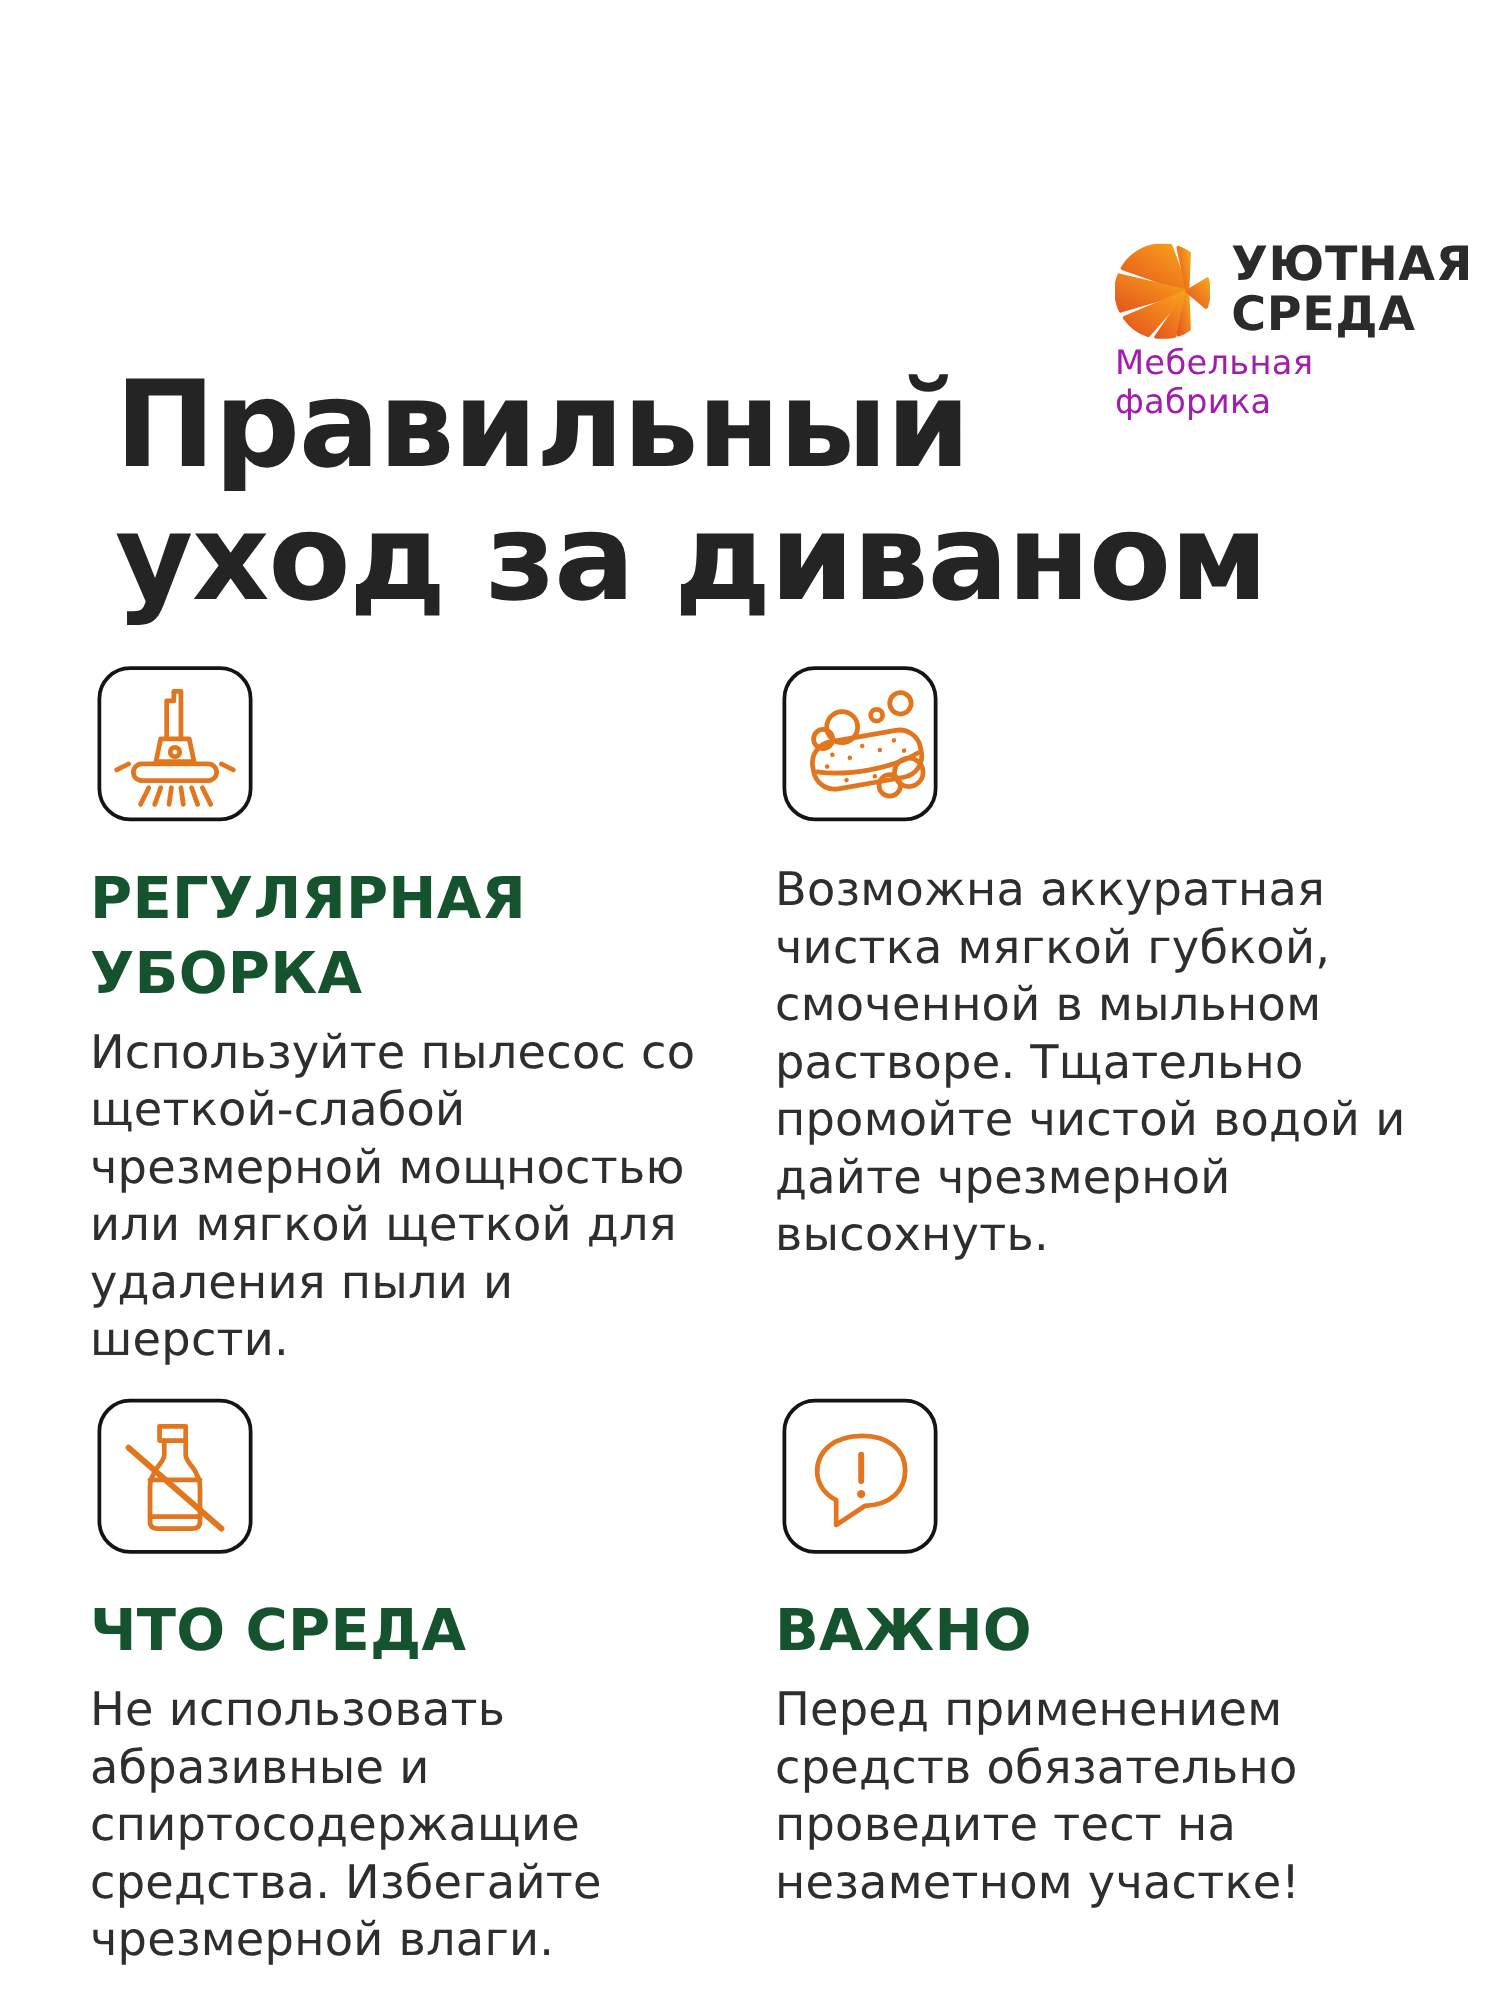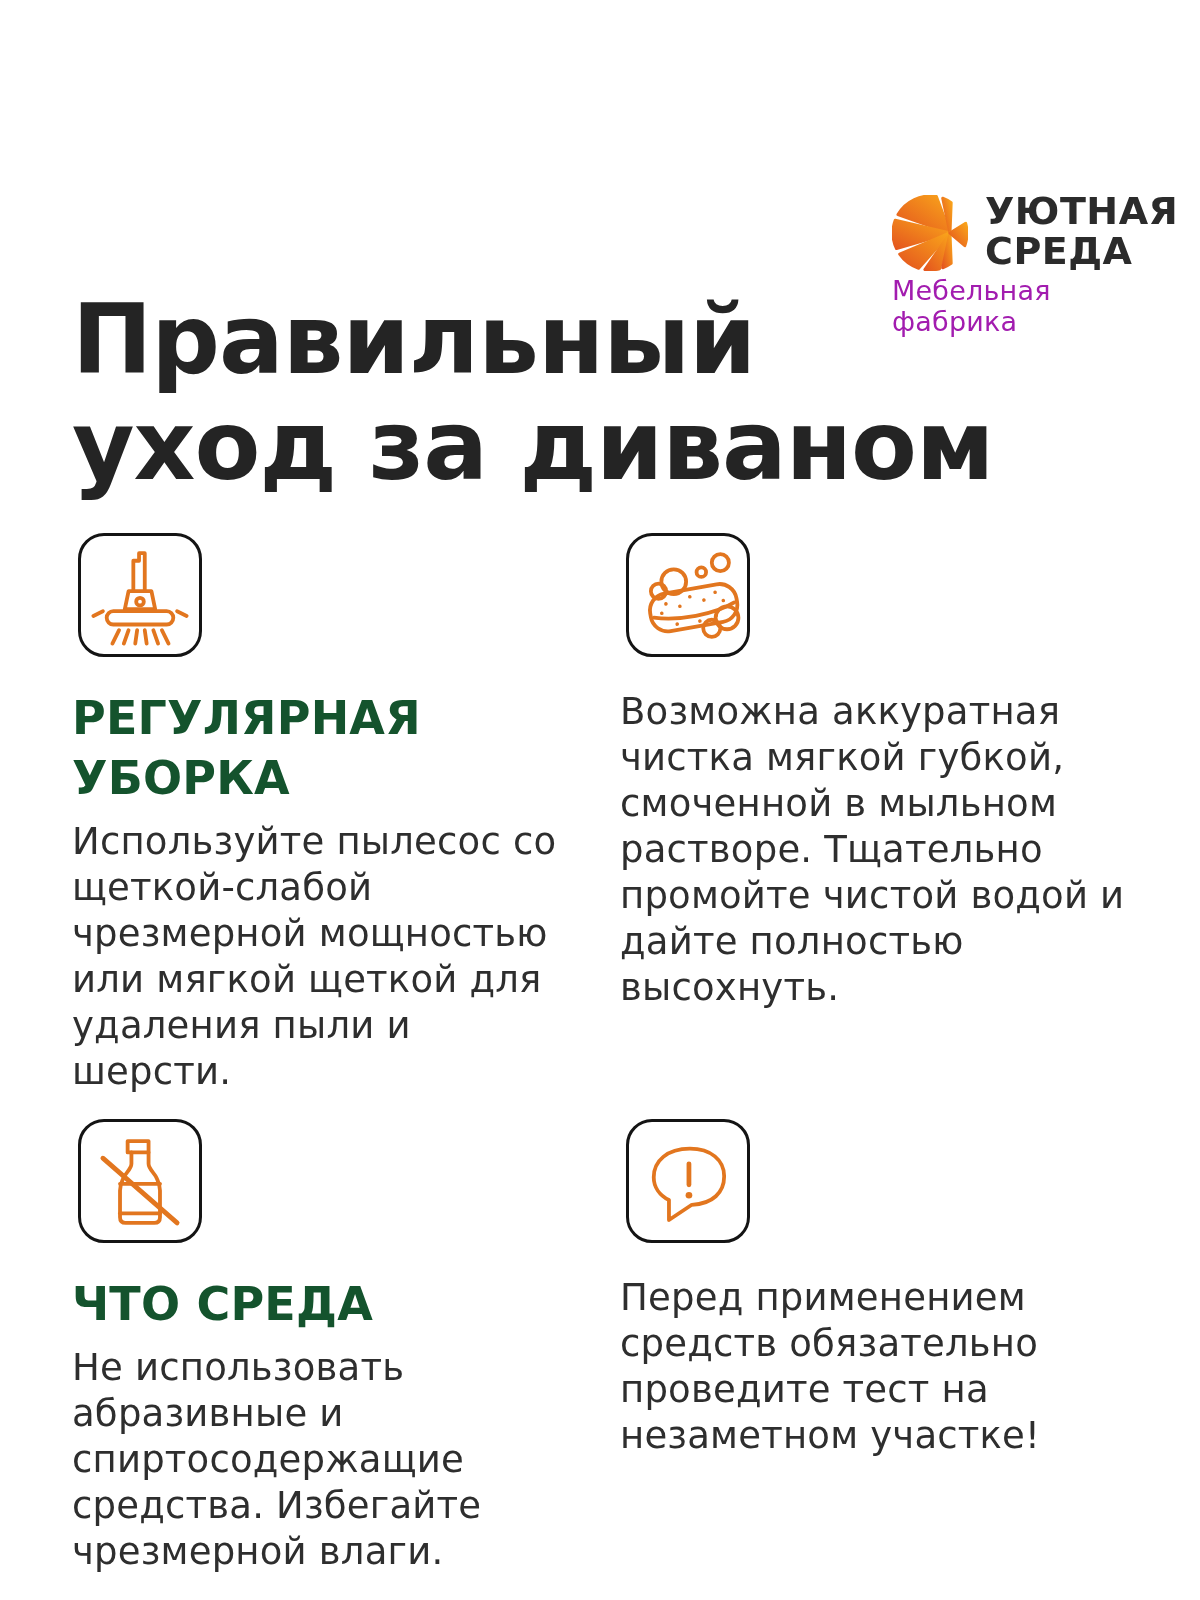--- a/index.html
+++ b/index.html
@@ -18,21 +18,21 @@
   .logo-row { display:flex; align-items:flex-start; gap:17px; }
   .logo-mark { width:76px; height:76px; margin-top:5px; flex:0 0 auto; }
   .logo-name {
     font-weight:bold; font-size:38px; line-height:1.05;
     color:#2b2b2b; letter-spacing:0.5px; white-space:pre-line; margin-top:2px;
   }
   .logo-tagline { font-size:27px; color:#a21caf; margin-top:3px; letter-spacing:0.2px; }
 
   
   .title {
-    margin:0; padding:288px 0 0 72px;
+    margin:0; padding:288px 0 0 92px;
     font-size:96px; line-height:1.1; font-weight:bold;
     color:#242424; letter-spacing:-1px; white-space:pre-line;
   }
 
   
   .grid {
     display:grid;
     grid-template-columns:508px 512px;
     column-gap:40px; row-gap:24px;
     padding-left:72px; margin-top:34px;
@@ -150,21 +150,21 @@
             <circle cx="103" cy="86" r="12"></circle>
             <circle cx="87" cy="97" r="9"></circle>
           </g>
         </svg>
       </div>
       <p>Возможна аккуратная
 чистка мягкой губкой,
 смоченной в мыльном
 растворе. Тщательно
 промойте чистой водой и
-дайте полностью
+дайте чрезмерной
 высохнуть.</p>
     </div>
 
     <div class="card">
       <div class="icon-box">
         <svg viewBox="0 0 124 124" aria-hidden="true">
           <g class="orange-stroke">
             <rect x="49" y="20" width="22" height="12"></rect>
             <path d="M53,32 V44 C53,50 46,54 44,60 C42,64 41,66 41,72 V100 Q41,106 47,106 H77 Q83,106 83,100 V72 C83,66 82,64 80,60 C78,54 71,50 71,44 V32"></path>
             <path d="M41,65 H83"></path>
@@ -184,20 +184,21 @@
     <div class="card">
       <div class="icon-box">
         <svg viewBox="0 0 124 124" aria-hidden="true">
           <g class="orange-stroke">
             <path d="M64,28 C40,28 26,41 26,58 C26,68 32,77 42,82 L42,103 L66,87 C88,86 100,74 100,57 C100,40 86,28 64,28 Z"></path>
             <path d="M63,44 V66" stroke-width="5"></path>
           </g>
           <circle class="orange-fill" cx="63" cy="77" r="3.5"></circle>
         </svg>
       </div>
+      <h2>ВАЖНО</h2>
       <p>Перед применением
 средств обязательно
 проведите тест на
 незаметном участке!</p>
     </div>
 
   </div>
 </div>
 
 </body></html>

